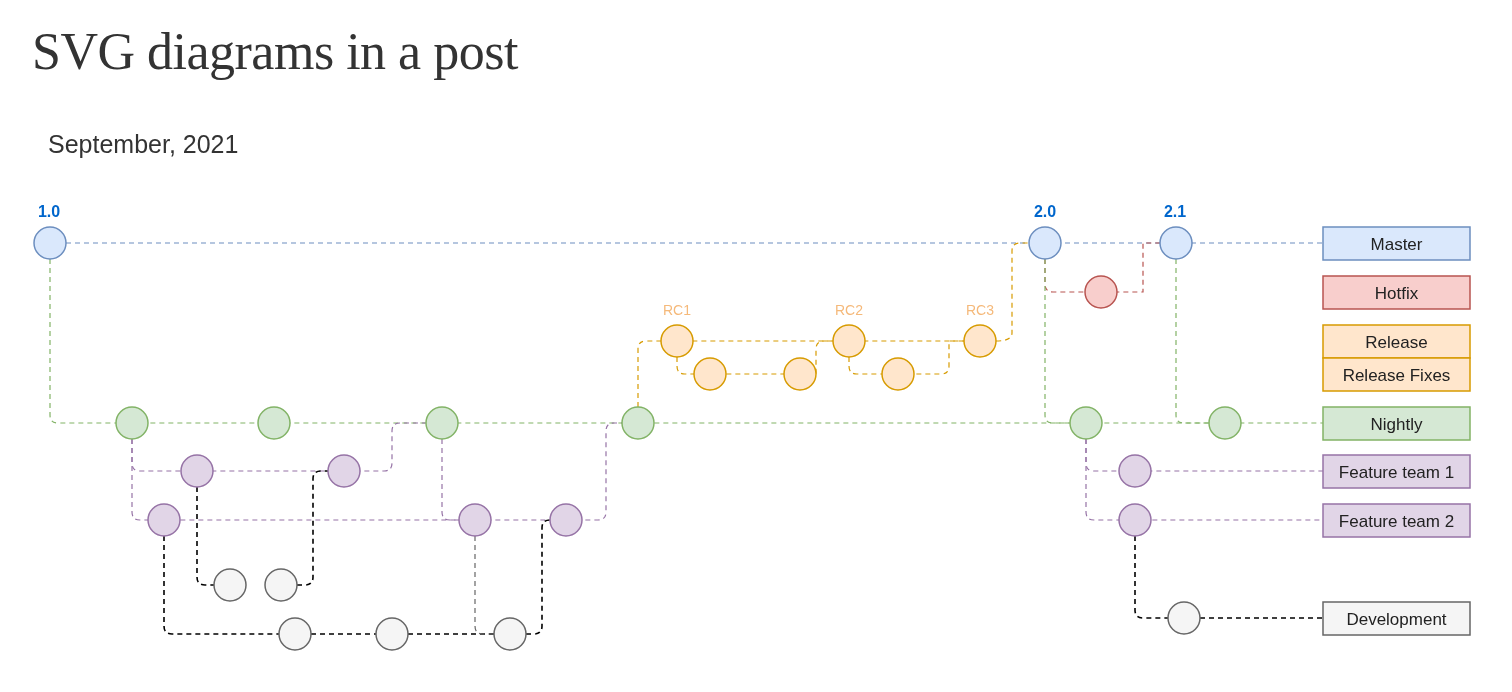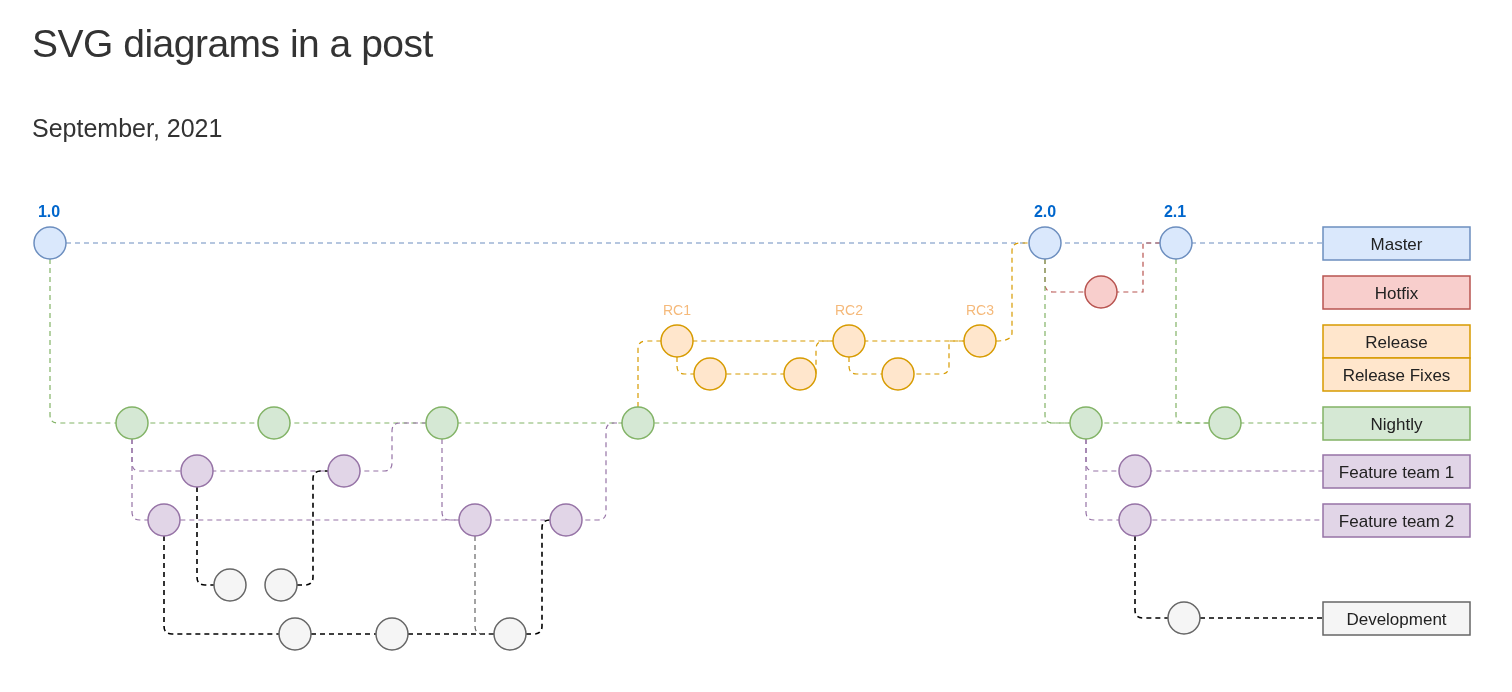--- a/index.html
+++ b/index.html
@@ -1,18 +1,18 @@
 <!DOCTYPE html>
 <html><head>
 <meta charset="utf-8">
 <style>
   html, body { margin:0; padding:0; background:#ffffff; }
   body { width:1512px; height:692px; overflow:hidden; position:relative; }
-  .title { position:absolute; left:32px; top:22px; font-family:Liberation Sans, sans-serif; font-size:39px; color:#333333; margin:0; font-weight:normal; letter-spacing:-0.5px; }
-  .date { position:absolute; left:32px; top:114px; font-family:"Liberation Sans", sans-serif; font-size:25px; color:#333333; margin:0; font-weight:300; }
+  .title { position:absolute; left:32px; top:22px; font-family:Liberation Serif, serif; font-size:52px; color:#333333; margin:0; font-weight:normal; letter-spacing:-0.5px; }
+  .date { position:absolute; left:32px; top:114px; font-family:"Liberation Sans", sans-serif; font-size:25px; color:#333333; margin:16px; font-weight:300; }
   svg.diagram { position:absolute; left:0; top:0; }
   .lbl { font-family:"Liberation Sans", sans-serif; }
 </style>
 </head>
 <body>
 
 <h1 class="title">SVG diagrams in a post</h1>
 <p class="date">September, 2021</p>
 
 <svg class="diagram" width="1512" height="692" viewBox="0 0 1512 692" xmlns="http://www.w3.org/2000/svg">

